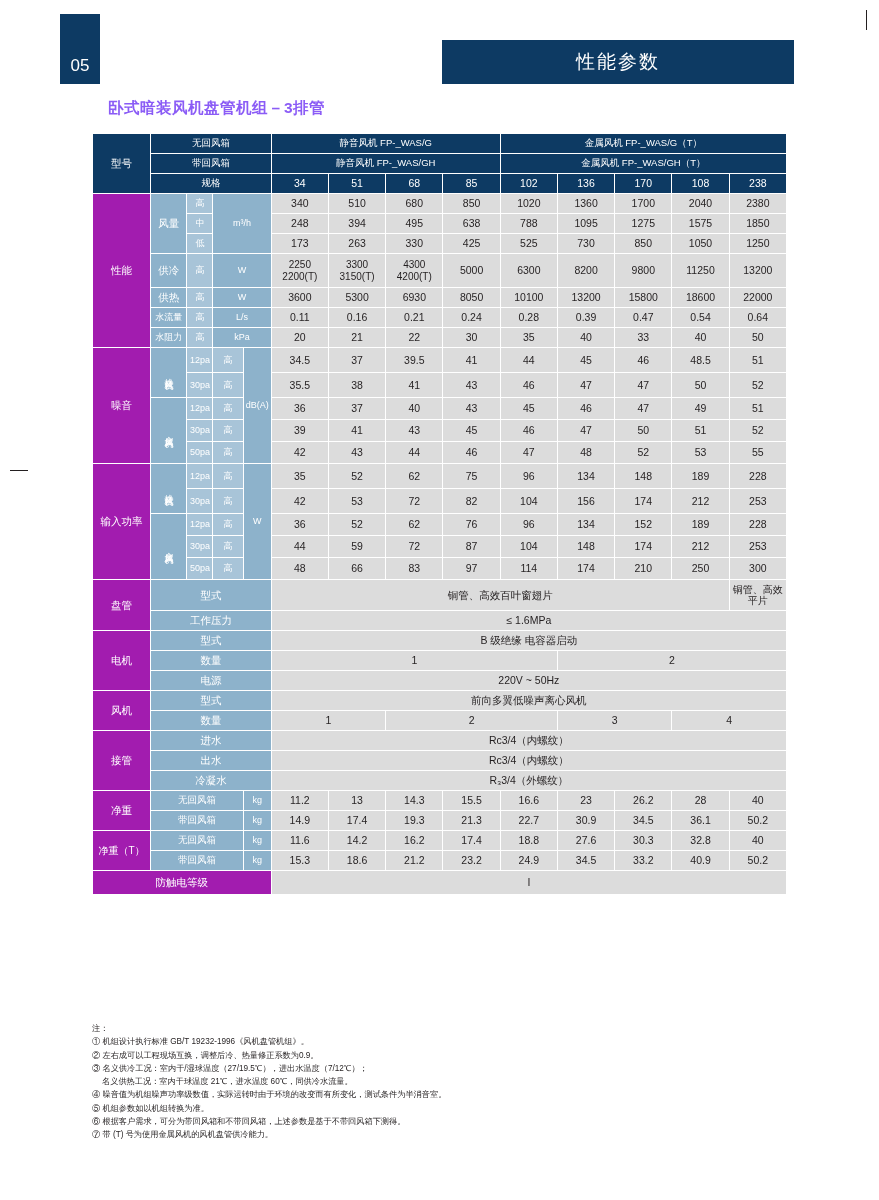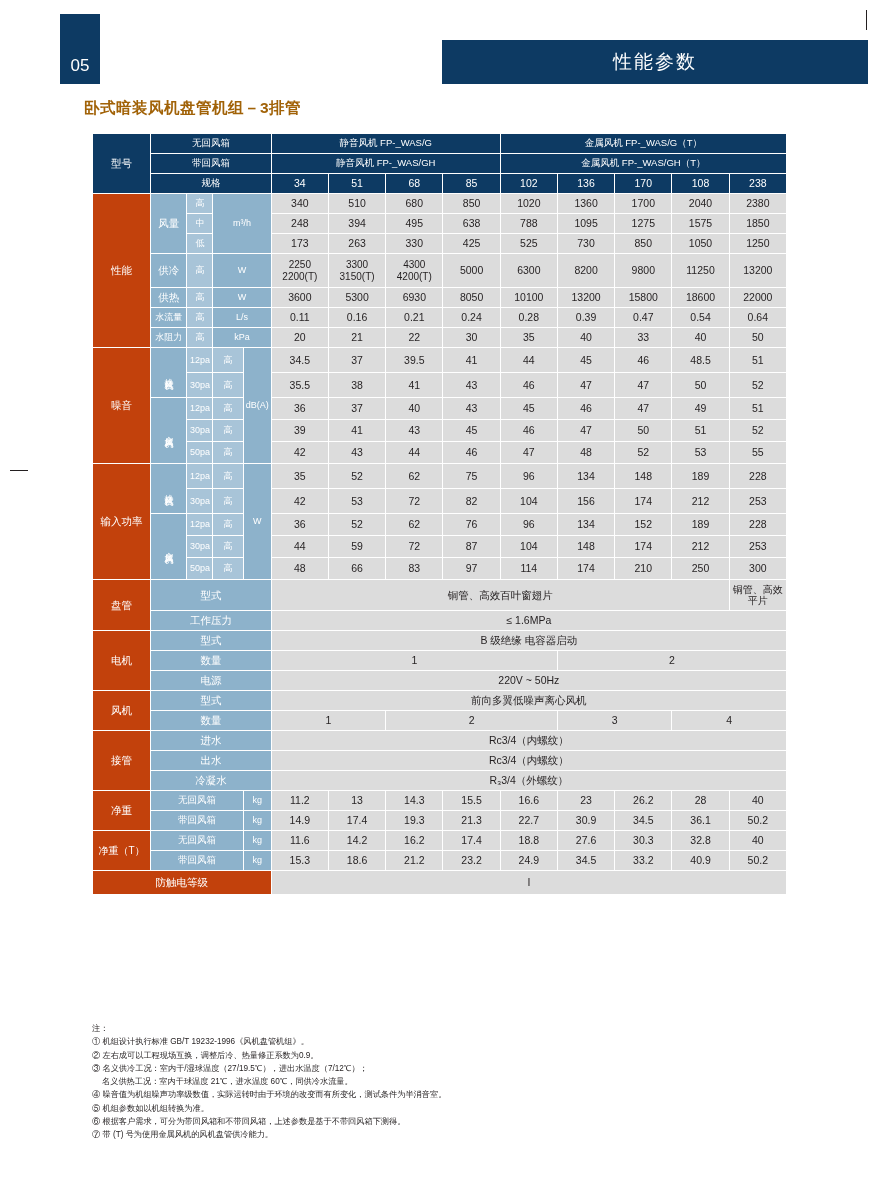--- a/index.html
+++ b/index.html
@@ -18,49 +18,49 @@
   .cm2 { left: 10px; top: 470px; width:18px; height:1px; }
 
   
   .page-num {
     position:absolute; left:60px; top:14px; width:40px; height:70px;
     background:#0d3a63; color:#ffffff;
     font-size:17px; display:flex; align-items:flex-end; justify-content:center;
     padding-bottom:8px;
   }
   .header-bar {
-    position:absolute; left:442px; top:40px; width:426px; height:44px;
+    position:absolute; left:442px; top:40px; width:352px; height:44px;
     background:#0d3a63; color:#ffffff;
     display:flex; align-items:center; justify-content:center;
     font-size:19px; letter-spacing:2px;
   }
   .section-title {
-    position:absolute; left:84px; top:98px;
-    font-size:15.5px; font-weight:bold; color:#a16207;
+    position:absolute; left:108px; top:98px;
+    font-size:15.5px; font-weight:bold; color:#8b5cf6;
     letter-spacing:0.5px;
   }
 
   
   table.spec {
     position:absolute; left:92px; top:133px;
     width:695px;
     border-collapse:collapse;
     table-layout:fixed;
     font-size:10.5px;
   }
   table.spec td {
     border:1px solid #ffffff;
     text-align:center;
     vertical-align:middle;
     padding:0;
     height:20px;
     line-height:1.15;
   }
   .hd-dark { background:#0d3a63; color:#ffffff; }
-  .lbl-blue { background:#c2410c; color:#ffffff; }
+  .lbl-blue { background:#a21caf; color:#ffffff; }
   .lbl-blue2 { background:#8db2cb; color:#ffffff; }
   .lbl-mid { background:#a8c4d8; color:#ffffff; }
   .val { background:#dcdcdc; color:#231f20; }
   .vtxt { writing-mode: vertical-rl; text-orientation: upright; letter-spacing:1px; }
   .nb { font-size:9.5px; }
   .small { font-size:9px; }
   .two-line { line-height:1.25; font-size:10px; }
 
   
   .notes {

